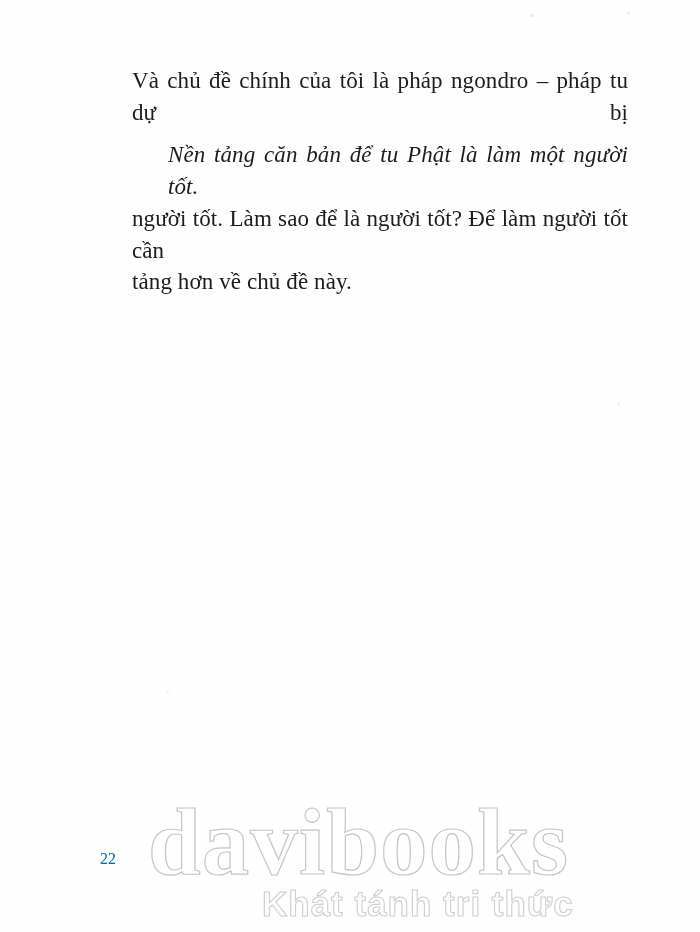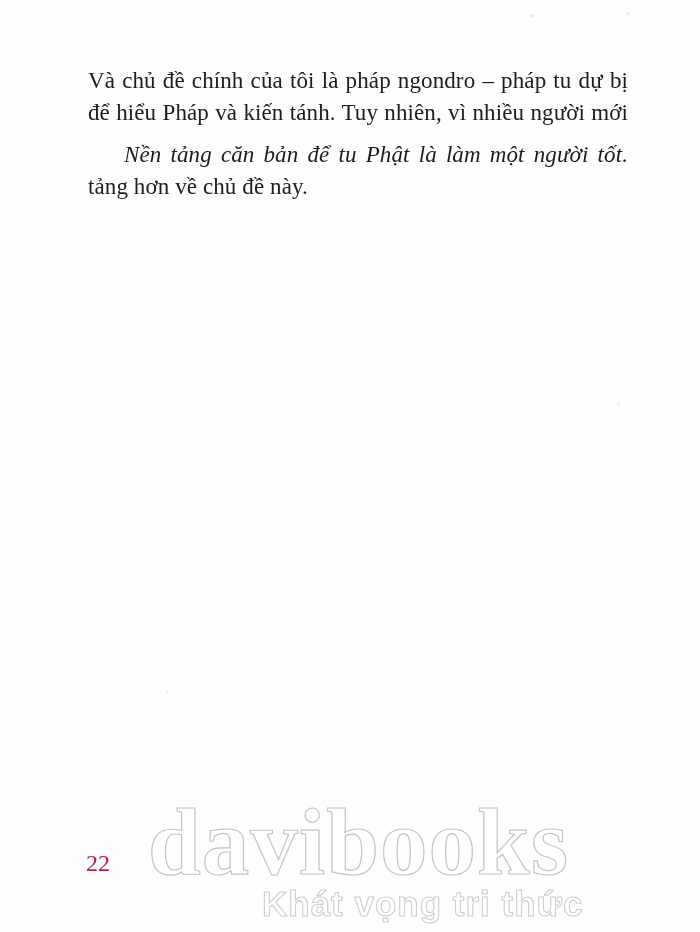--- a/index.html
+++ b/index.html
@@ -25,39 +25,39 @@
   .text-block {
     position: absolute;
     left: 88px;
     top: 65px;
     width: 540px;
     font-size: 23px;
     line-height: 31.7px;
     color: var(--ink);
     letter-spacing: 0.1px;
   }
-  .para { display: block; }
+  .para { display: block; margin-left: 44px; }
   .para + .para { margin-top: 11px; }
   .line {
     display: block;
     text-align: justify;
     text-align-last: justify;
   }
   .line.last {
     text-align: left;
     text-align-last: left;
   }
   .line.indent { padding-left: 36px; font-style: italic; }
   .page-number {
     position: absolute;
-    left: 86px;
+    left: 100px;
     top: 851px;
-    font-size: 24px;
+    font-size: 16px;
     line-height: 1;
-    color: #be185d;
+    color: #0369a1;
     font-family: "Liberation Serif", serif;
   }
   .watermark-brand {
     position: absolute;
     left: 148px;
     top: 795px;
     font-family: "Liberation Serif", serif;
     font-size: 95px;
     line-height: 1;
     font-weight: bold;
@@ -92,32 +92,32 @@
   .speck-4 { left: 617px; top: 402px; width: 3px; height: 3px; background: #f2f0ec; }
 </style>
 </head>
 <body>
 
 <div class="page">
 
   <div class="text-block">
     <div class="para">
       <span class="line">Và chủ đề chính của tôi là pháp ngondro – pháp tu dự bị</span>
-      <span class="line">để hiểu Pháp và kiến tánh. Tuy nhiên, vì nhiều người mới</span>
     </div>
     <div class="para">
       <span class="line indent">Nền tảng căn bản để tu Phật là làm một người tốt.</span>
+      <span class="line">người tốt. Làm sao để là người tốt? Để làm người tốt cần</span>
       <span class="line last">tảng hơn về chủ đề này.</span>
     </div>
   </div>
 
   <div class="page-number">22</div>
 
   <div class="watermark-brand">davibooks</div>
 
-  <div class="watermark-tagline">Khát vọng tri thức</div>
+  <div class="watermark-tagline">Khát tánh tri thức</div>
 
   <div class="speck speck-1"></div>
   <div class="speck speck-2"></div>
   <div class="speck speck-3"></div>
   <div class="speck speck-4"></div>
 
 </div>
 
 </body></html>

